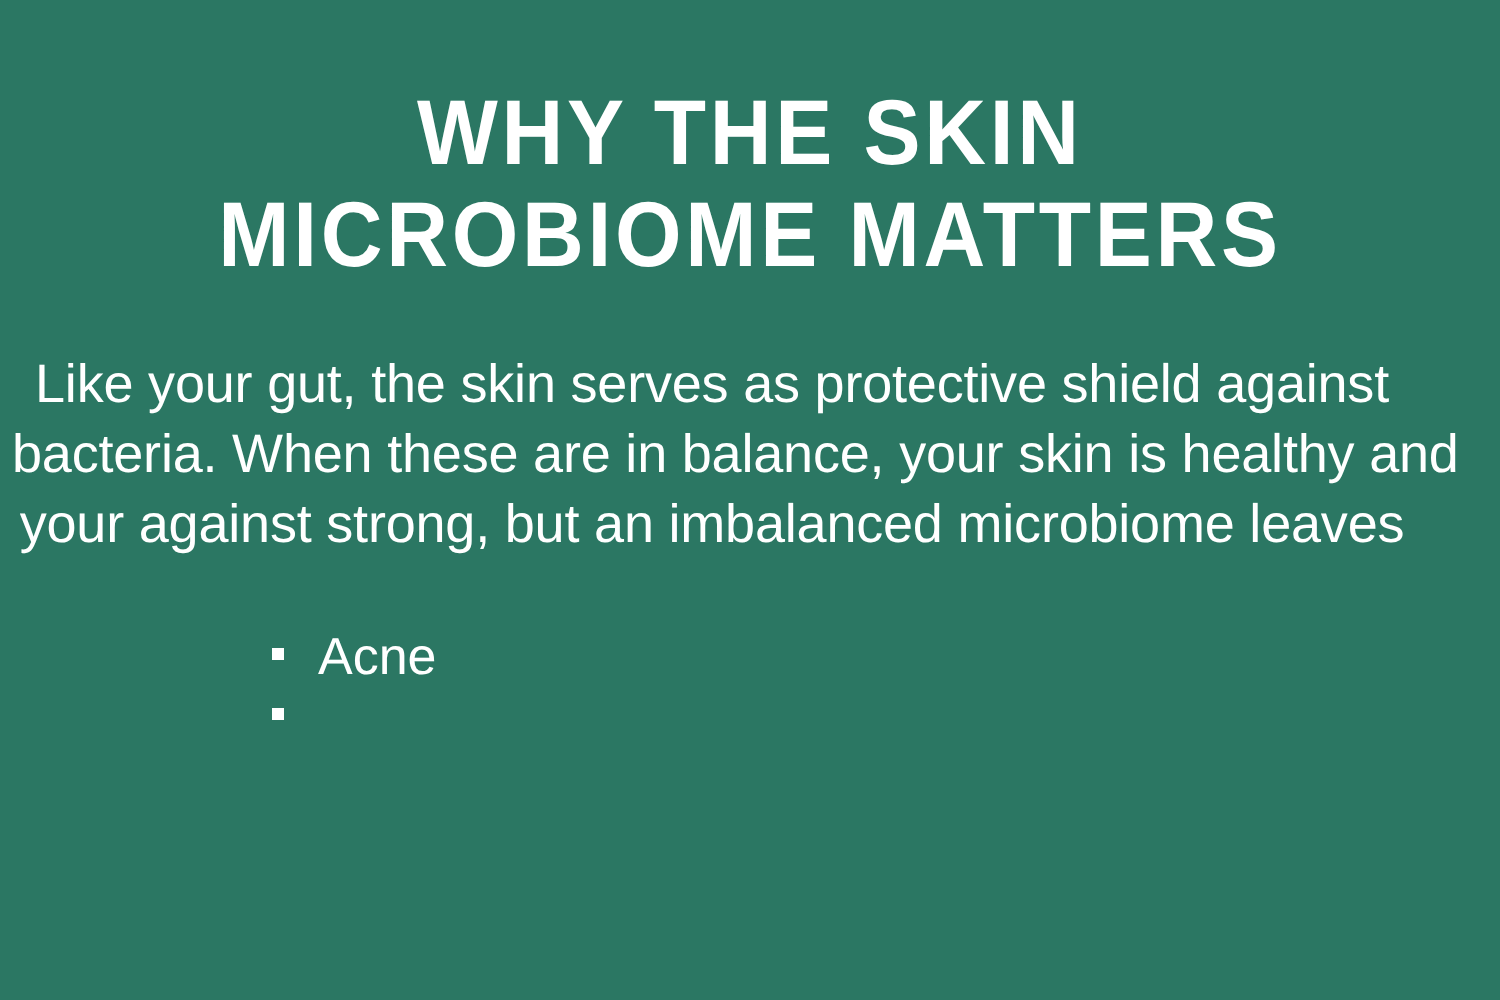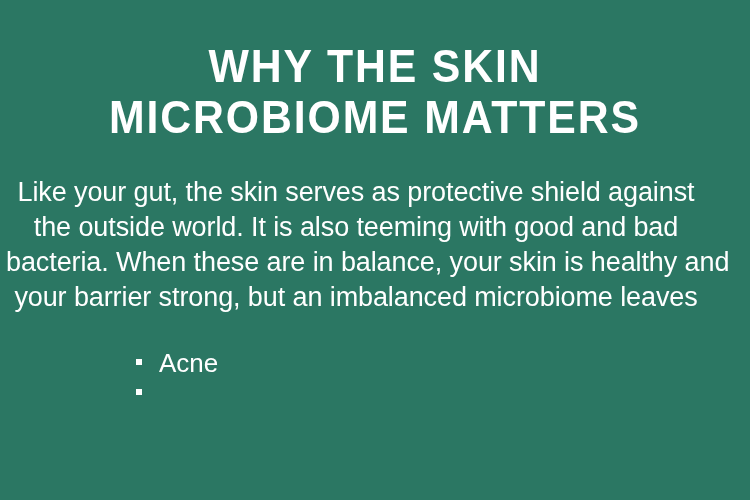--- a/index.html
+++ b/index.html
@@ -115,23 +115,22 @@
 
 <div class="infographic">
 
   <h1 class="headline">
     <span class="headline-line headline-line-1">WHY THE SKIN</span>
     <span class="headline-line headline-line-2">MICROBIOME MATTERS</span>
   </h1>
 
   <p class="body-copy">
     <span class="body-line body-line-1">Like your gut, the skin serves as protective shield against</span>
-    <span class="body-line">the outside world. It is also teeming with good and bad</span>
     <span class="body-line">bacteria. When these are in balance, your skin is healthy and</span>
-    <span class="body-line">your barrier strong, but an imbalanced microbiome leaves</span>
+    <span class="body-line">your against strong, but an imbalanced microbiome leaves</span>
   </p>
 
   <div class="conditions">
 
     <ul class="condition-column col-left">
       <li class="condition-item">
         <span class="bullet-square"></span>
         <span>Acne</span>
       </li>
       <li class="condition-item">

